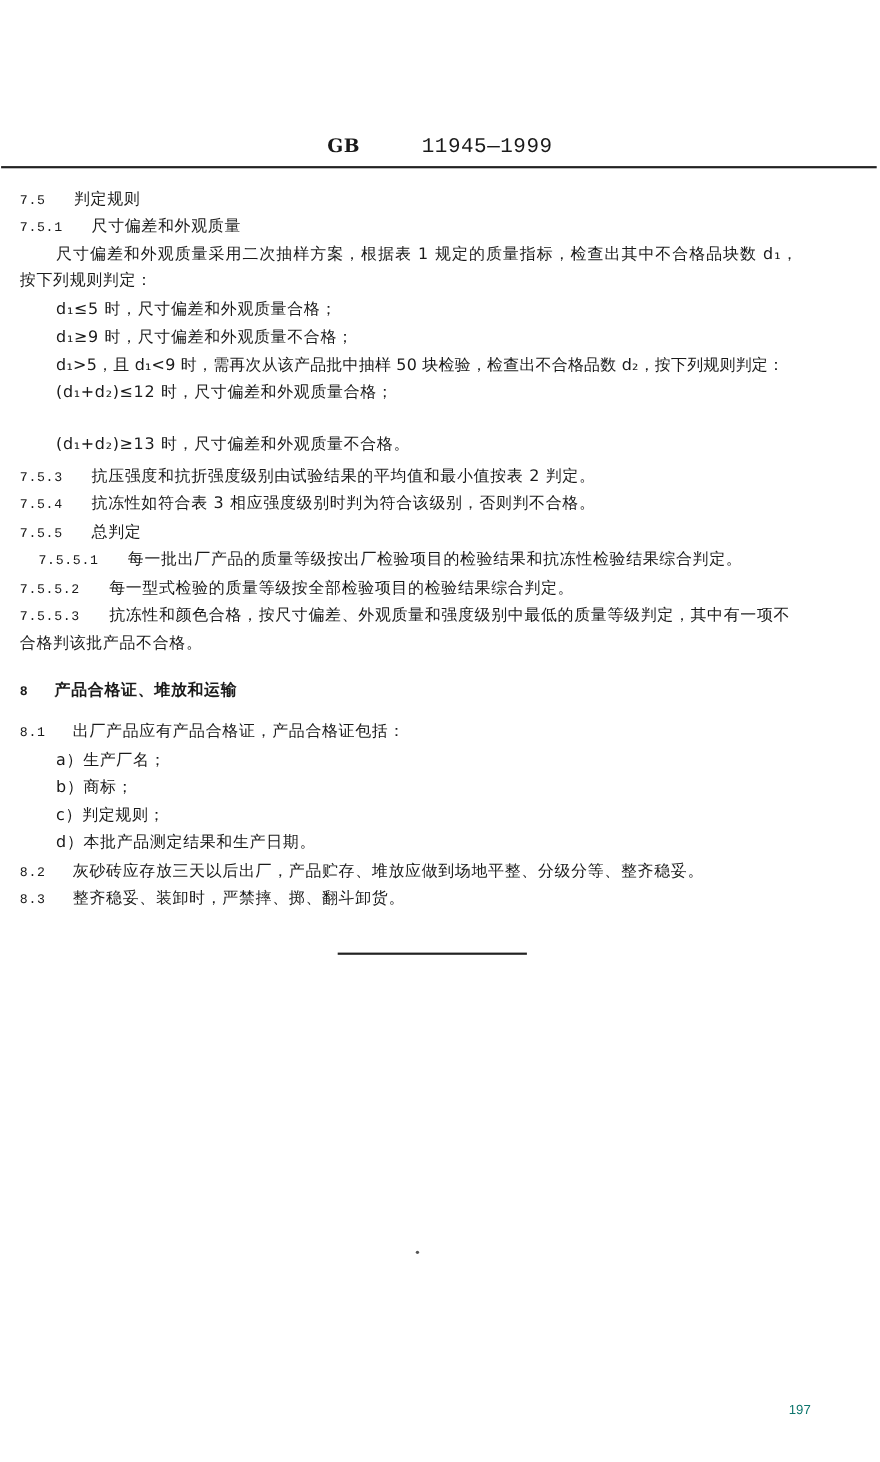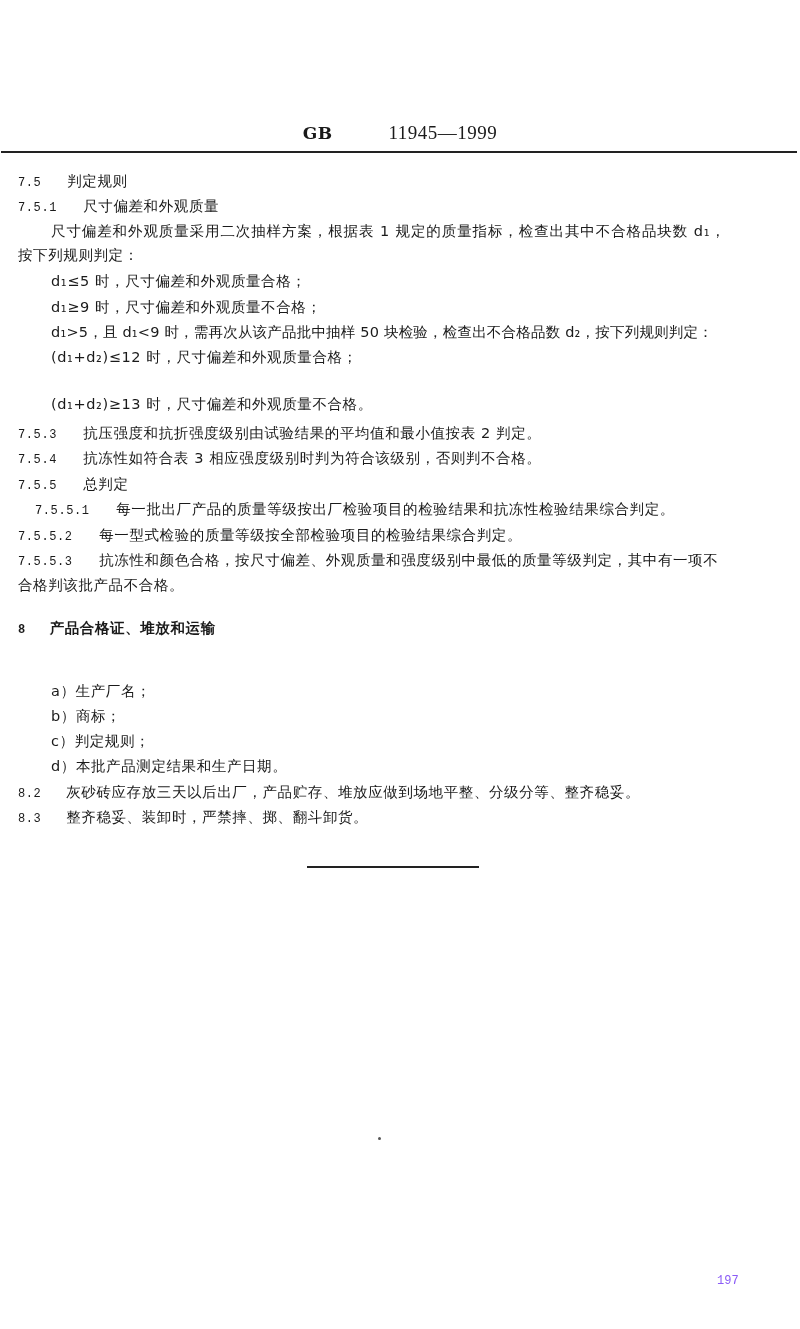--- a/index.html
+++ b/index.html
@@ -29,21 +29,21 @@
       text-align: center;
       font-size: 17px;
       letter-spacing: 0.5px;
     }
     .header .gb {
       font-family: "DejaVu Serif", serif;
       font-weight: bold;
       margin-right: 8px;
     }
     .header .num {
-      font-family: Liberation Serif, serif;
+      font-family: Liberation Mono, monospace;
       font-size: 19px;
       margin-left: 42px;
     }
     .header-rule {
       position: absolute;
       left: 1px;
       top: 151px;
       width: 796px;
       height: 2px;
       background: #222;
@@ -66,23 +66,23 @@
       left: 307px;
       top: 866px;
       width: 172px;
       height: 2px;
       background: #222;
     }
     .pageno {
       position: absolute;
       left: 717px;
       top: 1274px;
-      font-family: Liberation Mono, monospace;
+      font-family: Liberation Sans, sans-serif;
       font-size: 12px;
-      color: #8b5cf6;
+      color: #0f766e;
     }
     .speck {
       position: absolute;
       width: 3px; height: 3px;
       border-radius: 50%;
       background: #555;
     }
   </style>
 </head>
 <body>
@@ -140,20 +140,24 @@
     <span class="secno" style="width:76px;">7.5.5.3</span>
     <span>抗冻性和颜色合格，按尺寸偏差、外观质量和强度级别中最低的质量等级判定，其中有一项不</span>
   </div>
   <div class="line" style="left:18px; top:576px;">合格判该批产品不合格。</div>
 
   <div class="line bold" style="left:18px; top:619px;">
     <span class="secno" style="width:26px;">8</span>
     <span>产品合格证、堆放和运输</span>
   </div>
 
+  <div class="line" style="left:18px; top:656px;">
+    <span class="secno" style="width:43px;">8.1</span>
+    <span>出厂产品应有产品合格证，产品合格证包括：</span>
+  </div>
   <div class="line" style="left:51px; top:682px;">a）生产厂名；</div>
   <div class="line" style="left:51px; top:707px;">b）商标；</div>
   <div class="line" style="left:51px; top:732px;">c）判定规则；</div>
   <div class="line" style="left:51px; top:757px;">d）本批产品测定结果和生产日期。</div>
 
   <div class="line" style="left:18px; top:783px;">
     <span class="secno" style="width:43px;">8.2</span>
     <span>灰砂砖应存放三天以后出厂，产品贮存、堆放应做到场地平整、分级分等、整齐稳妥。</span>
   </div>
 

